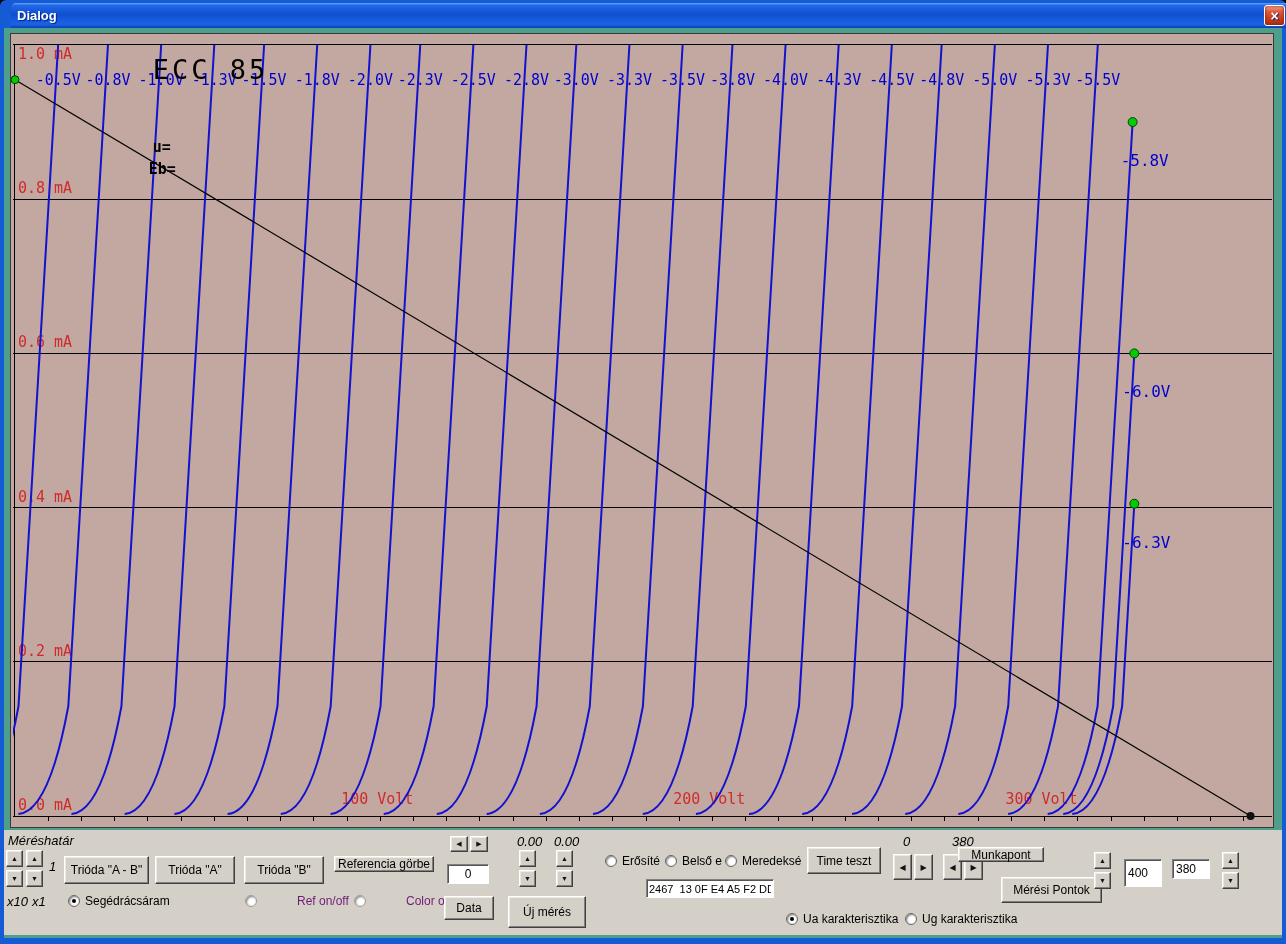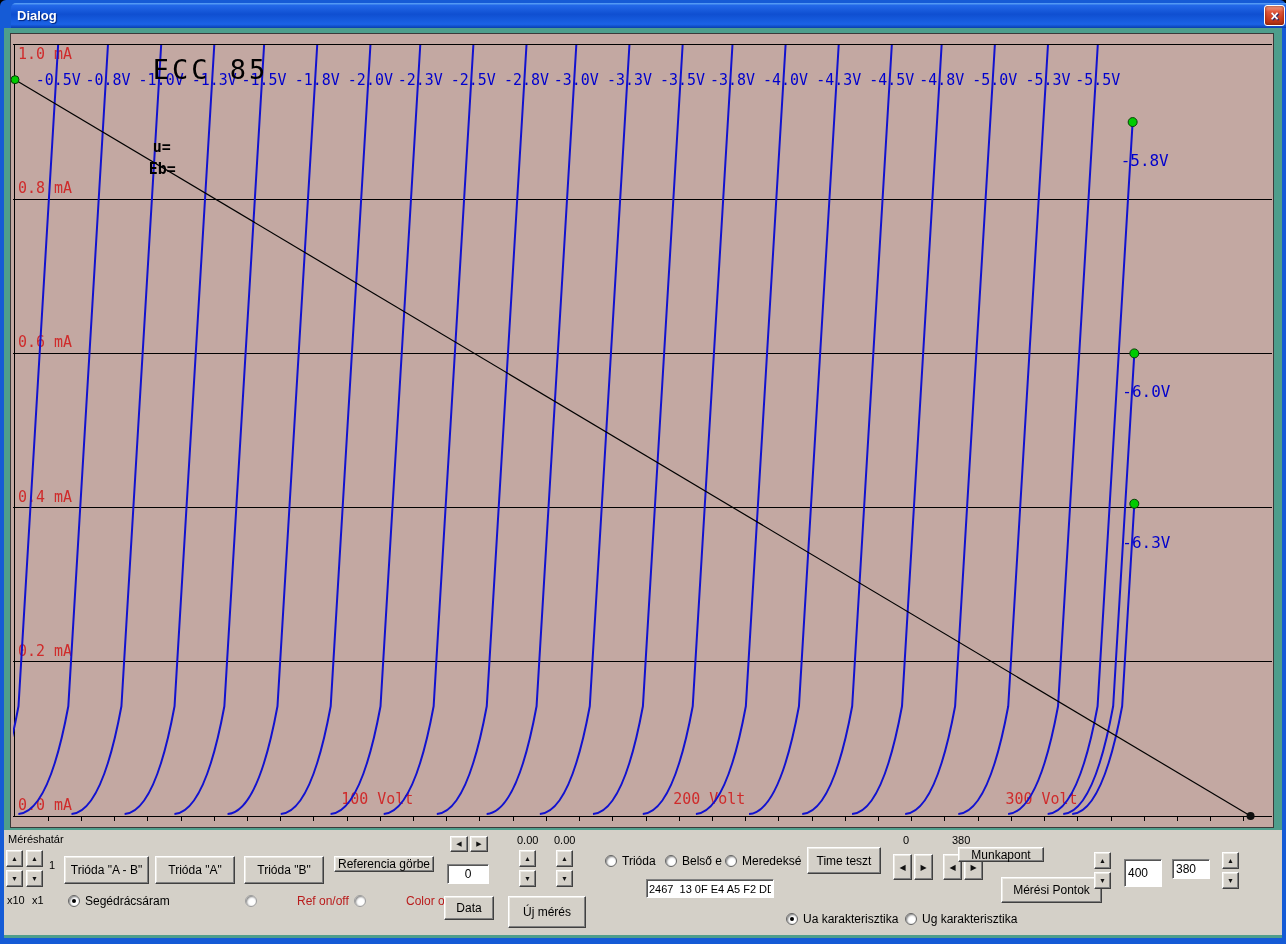--- a/index.html
+++ b/index.html
@@ -18,21 +18,21 @@
                display:flex; align-items:center; justify-content:center;
                box-shadow:inset 0 0 3px #7c1a05; cursor:default; }
   .client { position:absolute; left:4px; top:28px; width:1278px; height:910px;
             background:#4e9e8c; }
   .plot { position:absolute; left:6px; top:5px; width:1264px; height:795px;
           background:#c3a8a2; border:1px solid #3a3a3a; }
   .plot svg { display:block; width:100%; height:100%; }
   #plot-svg text { font-family:"DejaVu Sans Mono", monospace; }
   .panel { position:absolute; left:0px; top:802px; width:1278px; height:105px;
            background:#d4d0c8; color:#000; }
-  .pl { position:absolute; font-size:11px; white-space:nowrap; }
+  .pl { position:absolute; font-size:13px; white-space:nowrap;font-style:italic; }
   .btn { position:absolute; display:flex; align-items:center; justify-content:center;
          font-size:12px; white-space:nowrap; background:#d4d0c8; cursor:default;
          border:1px solid; border-color:#ffffff #404040 #404040 #ffffff;
          box-shadow:inset -1px -1px 0 #808080, inset 1px 1px 0 #eceae4; }
   .field { position:absolute; background:#fff; font-size:12px;
            font-family:"Liberation Sans", sans-serif;
            border:1px solid; border-color:#808080 #ffffff #ffffff #808080;
            box-shadow:inset 1px 1px 0 #555; padding:1px 3px; outline:none; }
   .spin { position:absolute; display:flex; flex-direction:column; gap:3px; }
   .sb, .ab { background:#d4d0c8; cursor:default;
@@ -44,21 +44,21 @@
   .arrows { position:absolute; display:flex; gap:2px; }
   .arrows .ab { width:18px; height:16px; }
   .arrows.tall .ab { width:19px; height:26px; font-size:8px; }
   .radio-row { position:absolute; display:flex; align-items:center; gap:5px;
                font-size:12px; white-space:nowrap; cursor:default; }
   .radio { width:12px; height:12px; border-radius:50%; background:#fff;
            border:1px solid #636363; box-shadow:inset 1px 1px 2px rgba(0,0,0,.5);
            position:relative; flex:0 0 auto; }
   .radio.checked::after { content:""; position:absolute; left:3px; top:3px;
            width:4px; height:4px; border-radius:50%; background:#000; }
-  .radio-row.disabled { color:#b91c1c;gap:40px; }
+  .radio-row.disabled { color:#701a75;gap:40px; }
   .radio-row.disabled .radio { border-color:#9b9b9b; }
 </style>
 </head>
 <body>
 
 <div class="window">
   <div class="titlebar">
     <span>Dialog</span>
     <div class="close-btn">
       <span>×</span>
@@ -237,21 +237,21 @@
         <div class="sb">▼</div>
       </div>
       <div class="spin" style="left:552px;top:20px">
         <div class="sb">▲</div>
         <div class="sb">▼</div>
       </div>
       <div class="btn" style="left:504px;top:66px;width:78px;height:32px">Új mérés</div>
 
       <label class="radio-row" style="left:601px;top:24px">
         <span class="radio"></span>
-        <span>Trióda</span>
+        <span>Erősíté</span>
       </label>
       <label class="radio-row" style="left:661px;top:24px">
         <span class="radio"></span>
         <span>Belső e</span>
       </label>
       <label class="radio-row" style="left:721px;top:24px">
         <span class="radio"></span>
         <span>Meredeksé</span>
       </label>
       <div class="btn" style="left:803px;top:17px;width:74px;height:27px">Time teszt</div>

